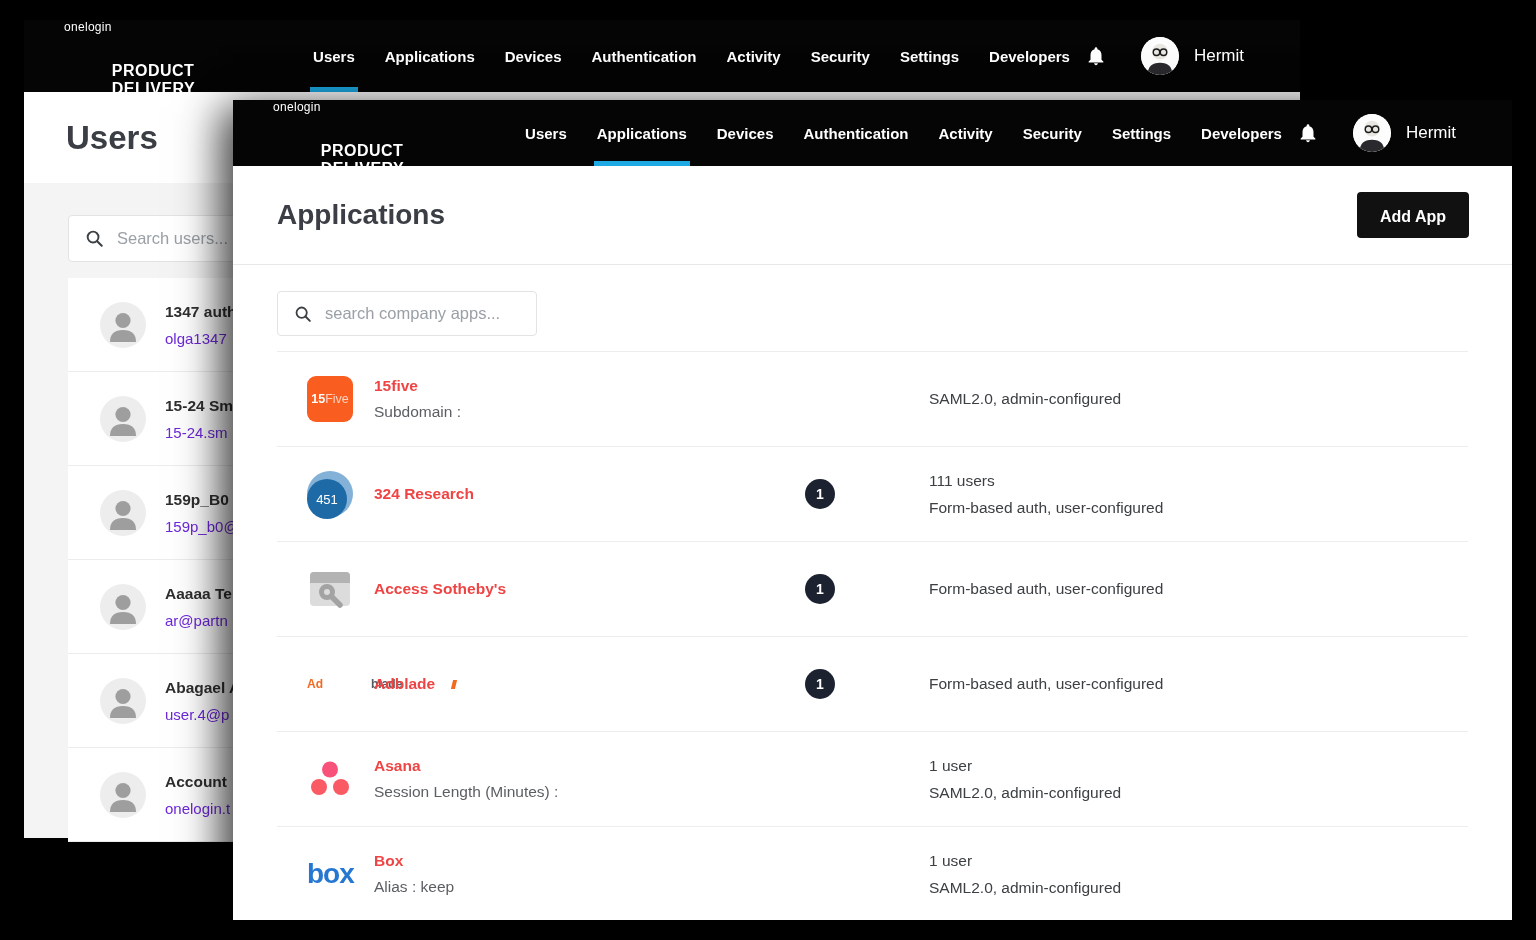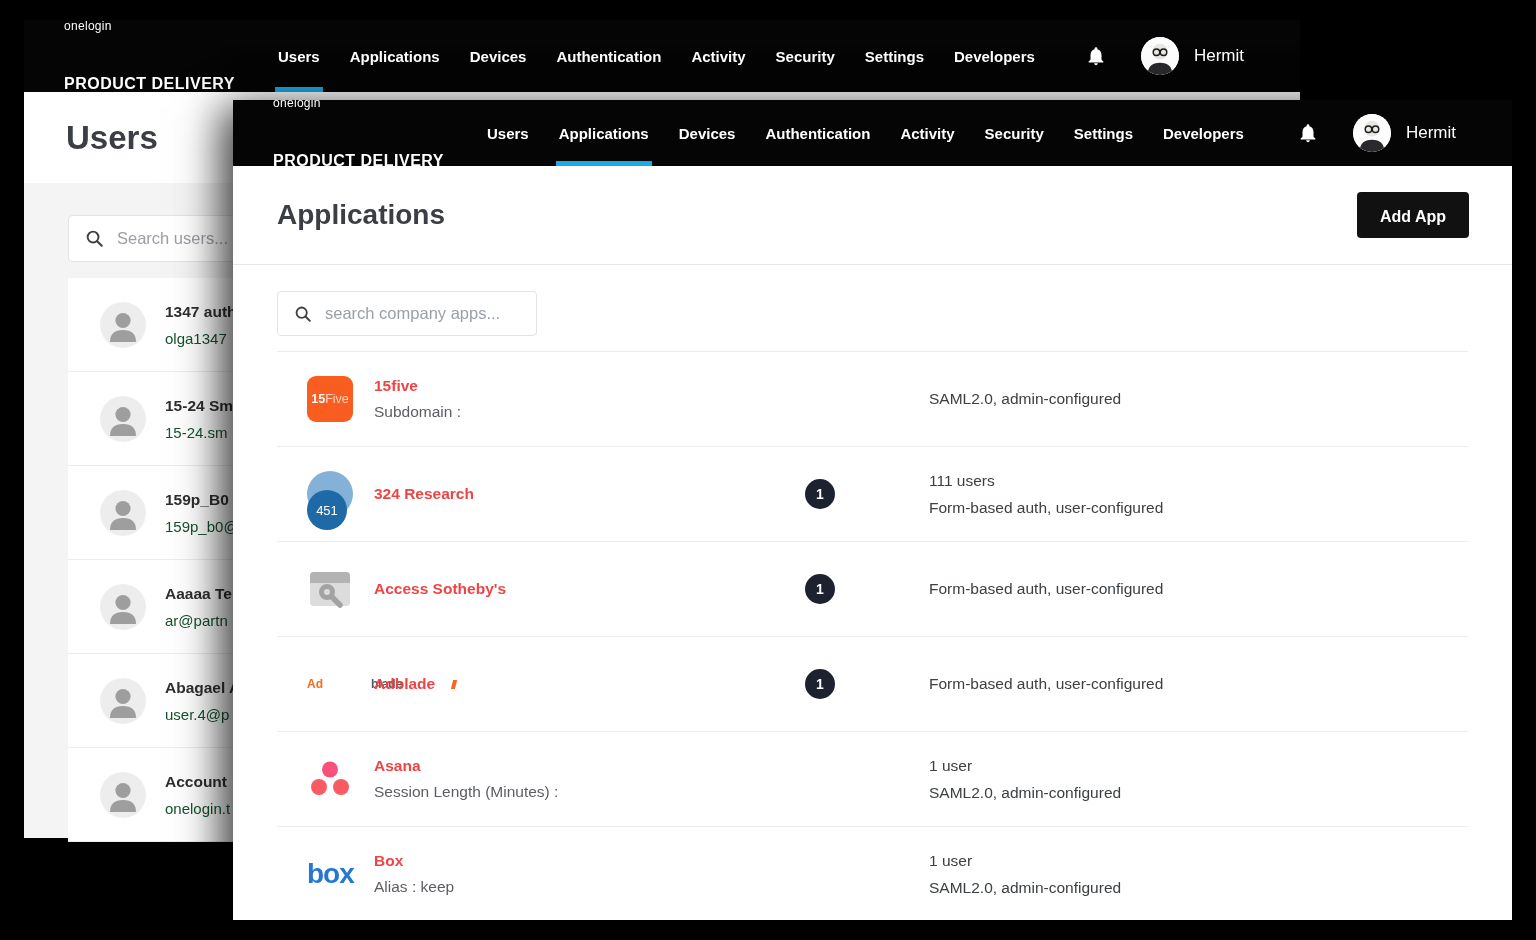--- a/index.html
+++ b/index.html
@@ -12,21 +12,21 @@
   }
   .window { position:absolute; background:#fff; }
   .win-back  { left:24px;  top:20px;  width:1276px; height:818px; box-shadow:0 8px 30px rgba(0,0,0,.55); }
   .win-front { left:233px; top:100px; width:1279px; height:820px; overflow:hidden;
                box-shadow:-14px 6px 40px rgba(0,0,0,.5), 0 14px 40px rgba(0,0,0,.55); }
 
   
   .topnav { background:var(--nav-bg,#050505); color:#fff; display:flex; align-items:stretch; padding:0 56px 0 40px; }
   .win-back  .topnav { height:72px; }
   .win-front .topnav { height:66px; }
-  .logo { display:flex; flex-direction:column; justify-content:center; margin-right:28px; min-width:115px; }
+  .logo { display:flex; flex-direction:row; justify-content:center; margin-right:28px; min-width:115px; }
   .logo-line1 { font-size:12px; letter-spacing:.3px; }
   .logo-line2 { font-size:16px; font-weight:bold; letter-spacing:.5px;margin-top:42px; }
   .menu { display:flex; list-style:none; align-items:stretch; }
   .menu li { display:flex; align-items:center; margin:0 12px; padding:0 3px; font-size:15px; font-weight:bold;
              border-top:5px solid transparent; border-bottom:5px solid transparent; cursor:pointer; white-space:nowrap; }
   .menu li.active { border-bottom-color:var(--accent,#1CA9E4); }
   .nav-right { margin-left:auto; display:flex; align-items:center; }
   .bell { width:22px; height:24px; display:flex; align-items:center; }
   .nav-avatar { width:38px; height:38px; border-radius:50%; overflow:hidden; background:#fff; margin-left:34px; flex:none; }
   .nav-user { font-size:17px; margin-left:15px; }
@@ -39,21 +39,21 @@
                 border-radius:4px; height:47px; padding:0 16px; }
   .users-content .search-box { width:400px; }
   .search-box input { border:none; outline:none; background:transparent; font-size:16.5px; color:#333; width:100%;
                       font-family:"Liberation Sans","DejaVu Sans",sans-serif; }
   .search-box input::placeholder { color:#9aa0a6; }
   .mag { flex:none; display:flex; }
   .user-list { margin-top:16px; width:560px; background:#fff; }
   .user-row { height:94px; display:flex; align-items:center; padding:0 32px; background:#fff; border-bottom:1px solid #ececec; cursor:pointer; }
   .user-avatar { width:46px; height:46px; flex:none; margin-right:19px; }
   .user-name { font-size:15.5px; font-weight:bold; color:#2f2f2f; margin-bottom:9px; }
-  .user-email { font-size:15px; color:#14532d; }
+  .user-email { font-size:15px; color:#6d28d9; }
 
   
   .win-front .page-head { height:99px; display:flex; align-items:center; padding:0 43px 0 44px; border-bottom:1px solid #e8e8e8; }
   .win-front .page-title { font-size:28px; color:#3b3e45; flex:1; }
   .add-app { background:var(--btn-bg,#111); color:#fff; border:none; border-radius:4px; height:46px; padding:16px 23px;
              font-size:16px; font-weight:bold; font-family:"Liberation Sans","DejaVu Sans",sans-serif; cursor:pointer; }
   .apps-toolbar { padding:26px 44px 0; height:86px; }
   .apps-toolbar .search-box { width:260px; height:45px; }
   .app-list { margin:0 44px; border-top:1px solid #ededed; }
   .app-row { height:95px; display:flex; align-items:center; padding:0 30px; border-bottom:1px solid #ededed; cursor:pointer; }
@@ -66,21 +66,21 @@
            color:#fff; font-size:14px; font-weight:bold; display:flex; align-items:center; justify-content:center; }
   .app-info { flex:1; display:flex; flex-direction:column; gap:9px; padding-left:25px; font-size:15.5px; color:#3c4043; }
 
   
   .ic15 { width:46px; height:46px; border-radius:9px; display:flex; align-items:center; justify-content:center;
           color:#fff; font-size:12.5px; }
   .ic15 b { font-weight:bold; font-style:normal; }
   .ic15 i { font-style:normal; opacity:.72; }
   .ic451 { position:relative; width:46px; height:46px; }
   .ic451 .outer { position:absolute; inset:0; border-radius:50%; opacity:.85; }
-  .ic451 .inner { position:absolute; left:0; top:19px; width:40px; height:40px; border-radius:50%;
+  .ic451 .inner { position:absolute; left:0; top:8px; width:40px; height:40px; border-radius:50%;
                   color:#fff; font-size:13px; display:flex; align-items:center; justify-content:center; }
   .icadb { font-size:12px; font-weight:bold; display:flex; align-items:center;gap:48px; }
   .icadb em { font-style:normal; }
   .adb-mark { display:inline-block; width:4px; height:9px; margin-left:2px; transform:skewX(-14deg); }
   .icbox { font-weight:bold; font-size:28px; letter-spacing:-1px; line-height:1; }
 </style>
 </head>
 <body>
 
 <div class="window win-back">

